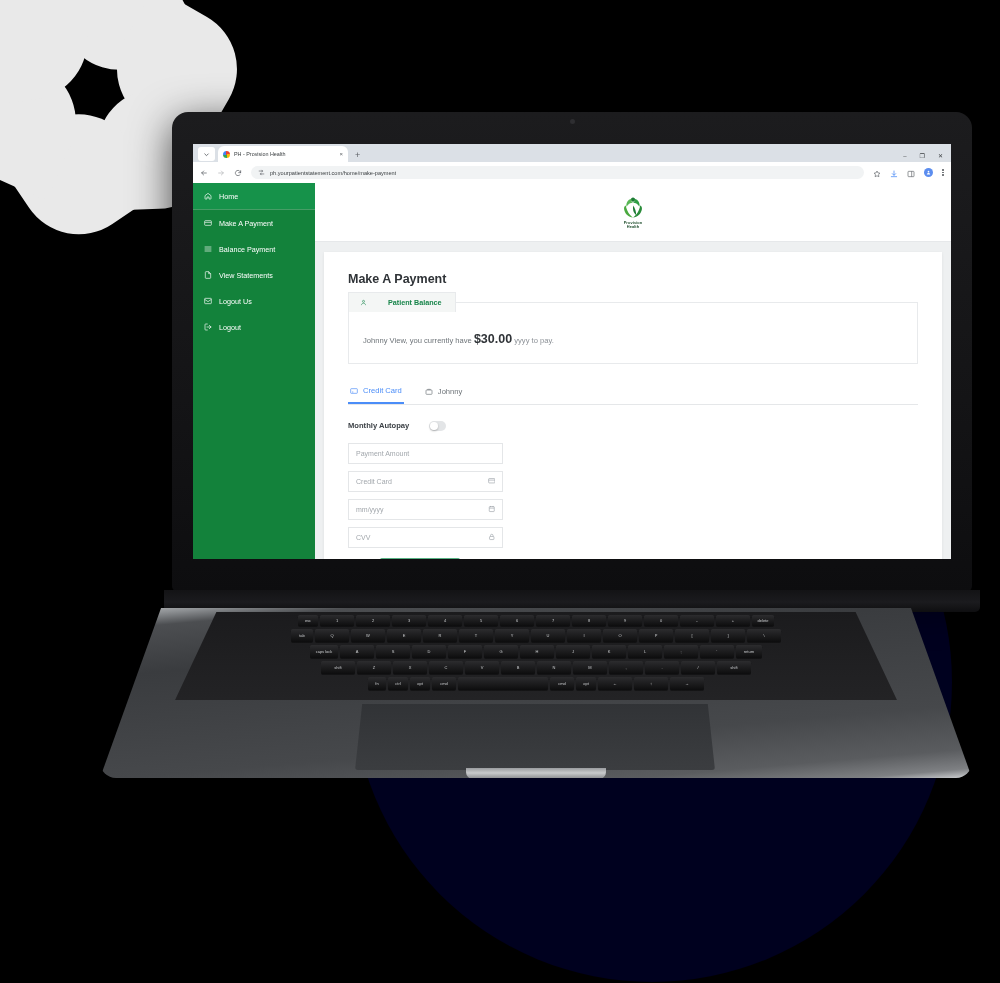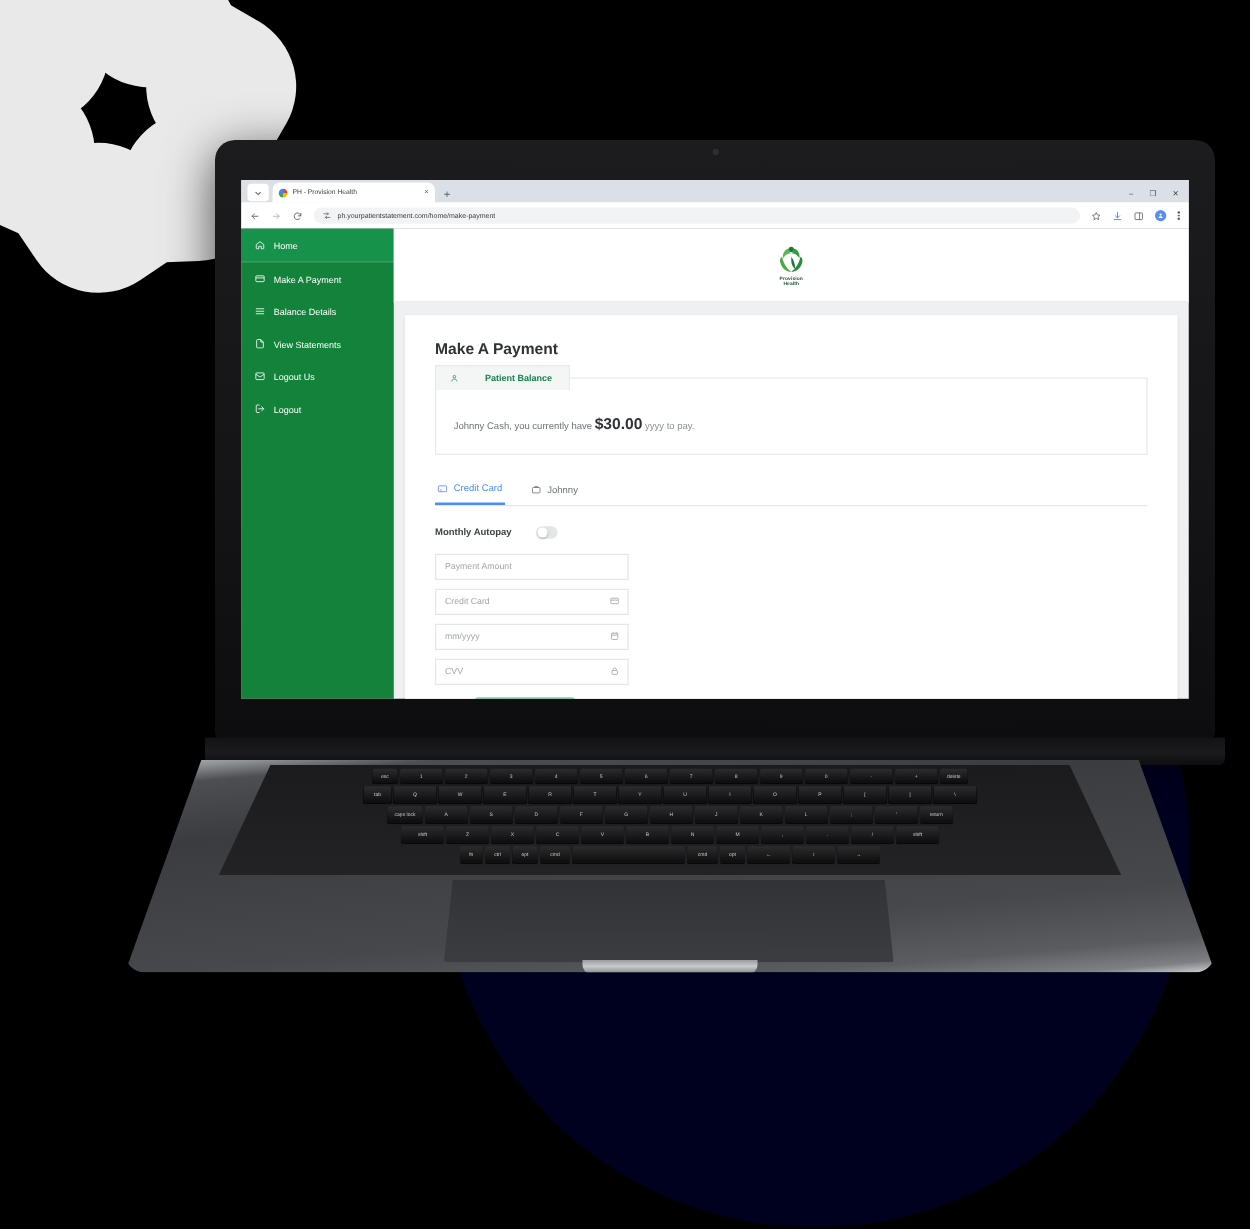--- a/index.html
+++ b/index.html
@@ -288,21 +288,21 @@
             <svg viewBox="0 0 24 24" fill="none" stroke="#fff" stroke-width="2">
                 <rect x="2" y="5" width="20" height="14" rx="2"></rect>
                 <path d="M2 10h20"></path>
               </svg>
             <span>Make A Payment</span>
           </div>
           <div class="side-item">
             <svg viewBox="0 0 24 24" fill="none" stroke="#fff" stroke-width="2" stroke-linecap="round">
                 <path d="M3 6h18M3 12h18M3 18h18"></path>
               </svg>
-            <span>Balance Details</span>
+            <span>Balance Payment</span>
           </div>
           <div class="side-item">
             <svg viewBox="0 0 24 24" fill="none" stroke="#fff" stroke-width="2" stroke-linejoin="round">
                 <path d="M14 2H6a2 2 0 00-2 2v16a2 2 0 002 2h12a2 2 0 002-2V8z"></path>
                 <path d="M14 2v6h6"></path>
               </svg>
             <span>View Statements</span>
           </div>
           <div class="side-item">
             <svg viewBox="0 0 24 24" fill="none" stroke="#fff" stroke-width="2">
@@ -343,21 +343,21 @@
 
             <div class="balance-box">
               <div class="balance-tab">
                 <svg viewBox="0 0 24 24" fill="none" stroke="#17844a" stroke-width="2">
                     <circle cx="12" cy="8" r="3.5"></circle>
                     <path d="M5 21c0-4 3.1-6.5 7-6.5s7 2.5 7 6.5"></path>
                   </svg>
                 <span>Patient Balance</span>
               </div>
               <div class="balance-text">
-                <span class="nm">Johnny Cash, you currently have</span>
+                <span class="nm">Johnny View, you currently have</span>
                 <span class="amt">$30.00</span>
                 <span>yyyy to pay.</span>
               </div>
             </div>
 
             <div class="paytabs">
               <div class="paytab active">
                 <svg viewBox="0 0 24 24" fill="none" stroke="currentColor" stroke-width="2" style="color:#4b8df8">
                     <rect x="2" y="5" width="20" height="14" rx="2"></rect>
                     <path d="M6 15h4"></path>

